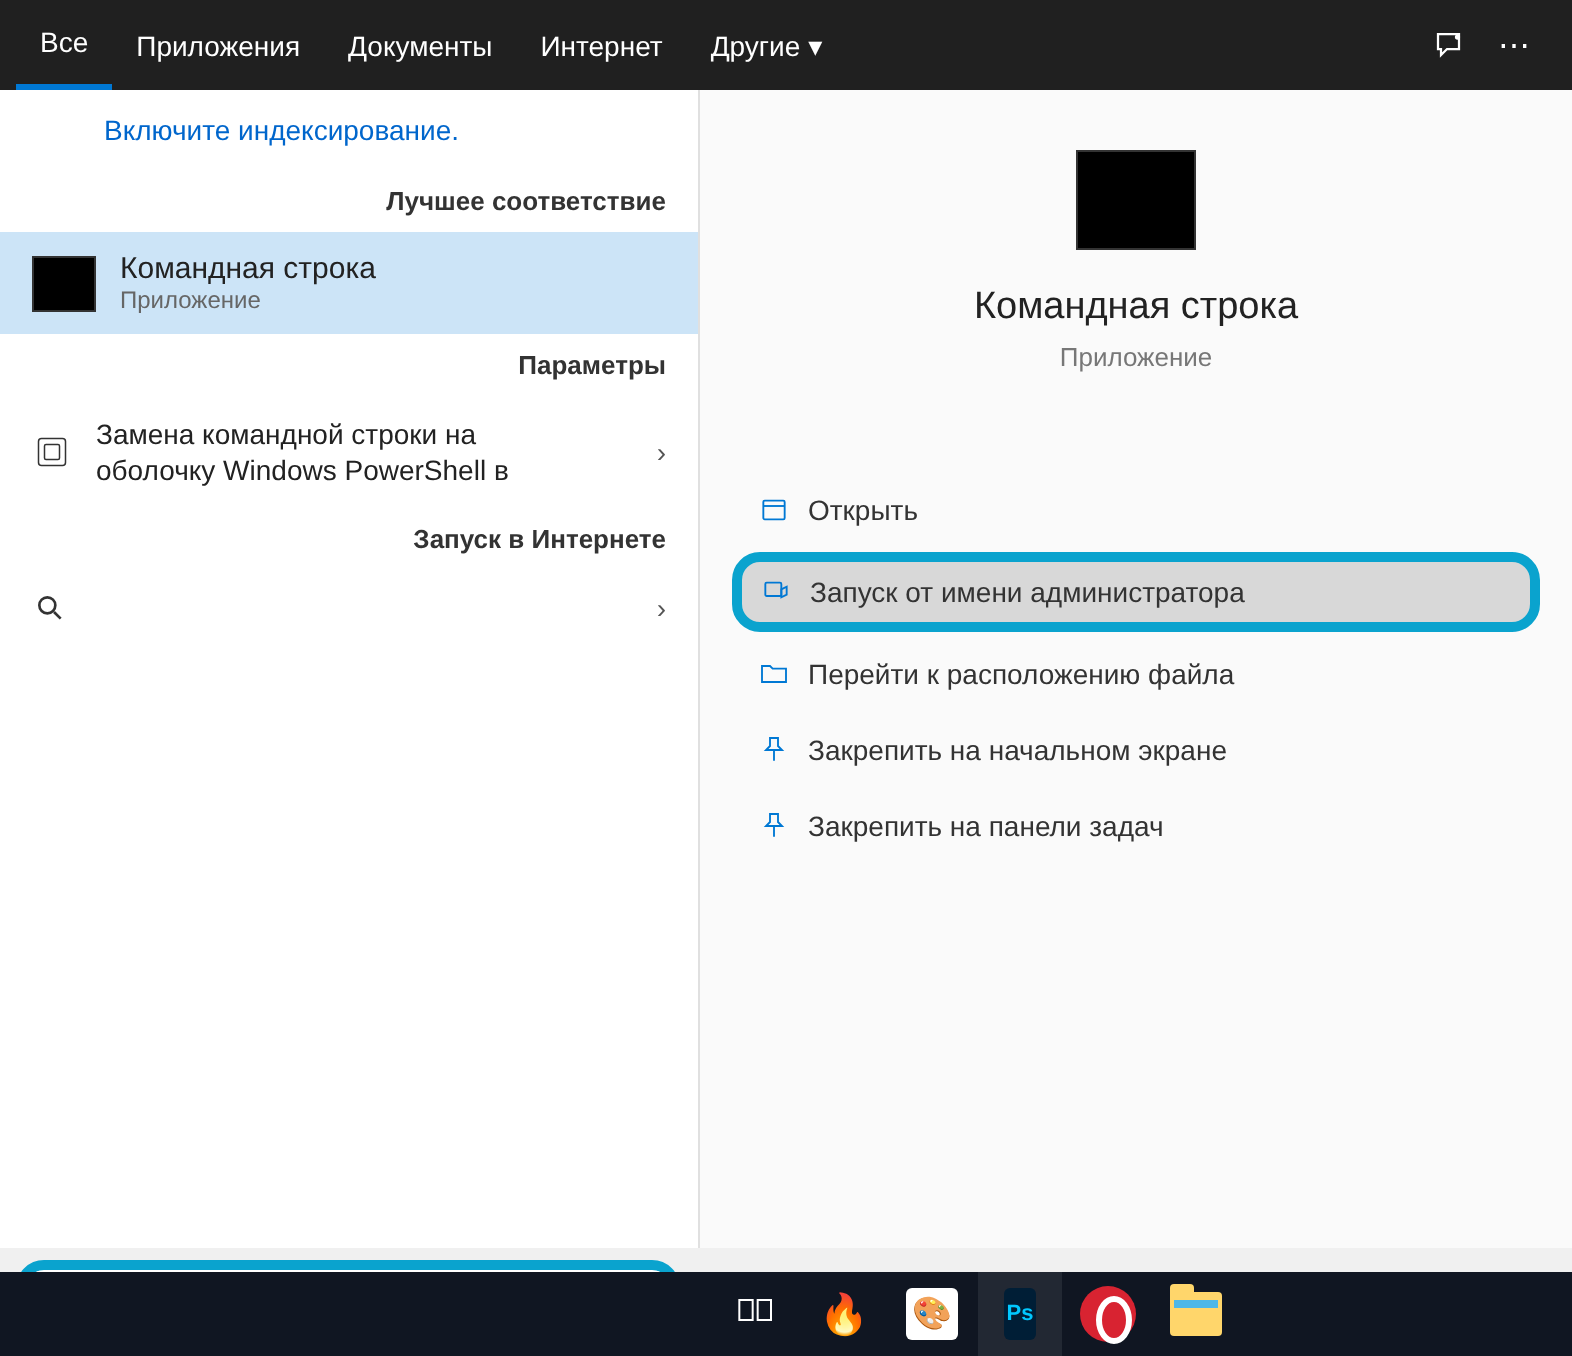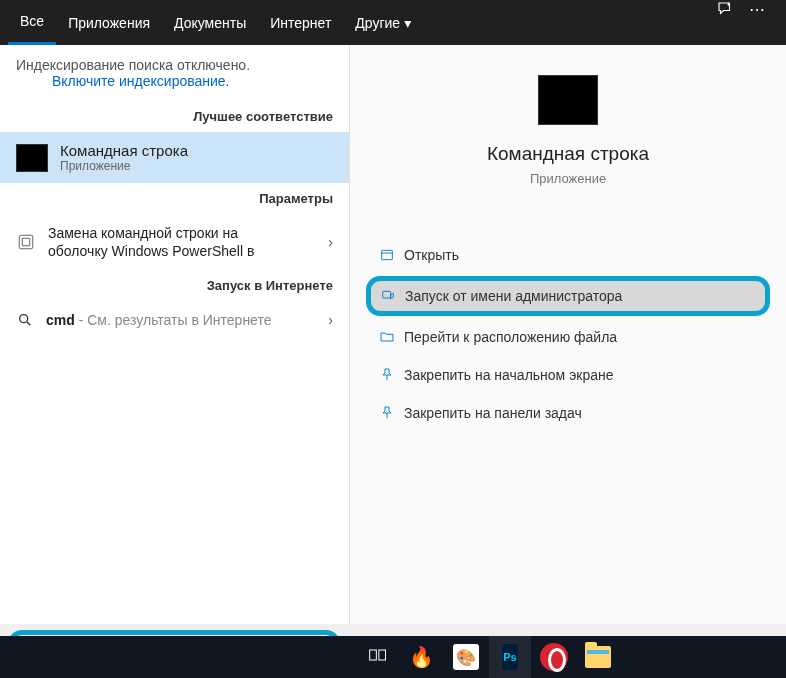--- a/index.html
+++ b/index.html
@@ -1,20 +1,20 @@
 <!DOCTYPE html>
 <html><head>
 <meta charset="utf-8">
 <style>
 * { margin: 0; padding: 0; box-sizing: border-box; font-family: 'Segoe UI', Tahoma, sans-serif; }
 body { width: 786px; height: 678px; overflow: hidden; background: #f0f0f0; position: relative; }
 
 .search-panel { position: absolute; left: 0; top: 0; width: 786px; height: 624px; background: #fff; display: flex; flex-direction: column; }
 
-.top-tabs { height: 45px; background: #202020; display: flex; align-items: flex-start; padding: 0 8px; color: #fff; font-size: 14px; }
+.top-tabs { height: 45px; background: #202020; display: flex; align-items: center; padding: 0 8px; color: #fff; font-size: 14px; }
 .tab { padding: 0 12px; height: 45px; display: flex; align-items: center; cursor: pointer; }
 .tab.active { border-bottom: 3px solid #0078d4; }
 .tab-dropdown { display: flex; align-items: center; gap: 4px; }
 .top-right { margin-left: auto; display: flex; align-items: center; gap: 14px; padding-right: 12px; }
 .top-icon { width: 18px; height: 18px; display: flex; align-items: center; justify-content: center; cursor: pointer; font-size: 16px; }
 
 .body-area { flex: 1; display: flex; }
 .left-pane { width: 350px; border-right: 1px solid #e0e0e0; display: flex; flex-direction: column; }
 .right-pane { flex: 1; background: #fafafa; display: flex; flex-direction: column; align-items: center; padding-top: 30px; position: relative; }
 
@@ -92,21 +92,20 @@
           </svg>
       </div>
       <div class="top-icon">⋯</div>
     </div>
   </div>
 
   <div class="body-area">
     <div class="left-pane">
 
       <div class="indexing">
-        <div>Индексирование поиска отключено.</div>
         <div class="enable-link">Включите индексирование.</div>
       </div>
 
       <div class="section-header">Лучшее соответствие</div>
 
       <div class="result-item highlight">
         <div class="result-left">
           <div class="cmd-icon"></div>
           <div class="result-text">
             <div class="result-title">Командная строка</div>
@@ -135,23 +134,20 @@
 
       <div class="section-header">Запуск в Интернете</div>
 
       <div class="result-item arrowed internet-item">
         <div class="result-left">
           <div class="search-glyph">
             <svg viewBox="0 0 24 24" width="16" height="16" stroke="#333" fill="none" stroke-width="2">
                 <circle cx="10" cy="10" r="6"></circle>
                 <line x1="15" y1="15" x2="20" y2="20"></line>
               </svg>
-          </div>
-          <div class="result-text">
-            <div class="result-title"><b>cmd</b><span class="grey-tail"> - См. результаты в Интернете</span></div>
           </div>
         </div>
         <div class="chevron">›</div>
       </div>
 
     </div>
 
     <div class="right-pane">
       <div class="preview-thumb"></div>
       <div class="preview-title">Командная строка</div>

